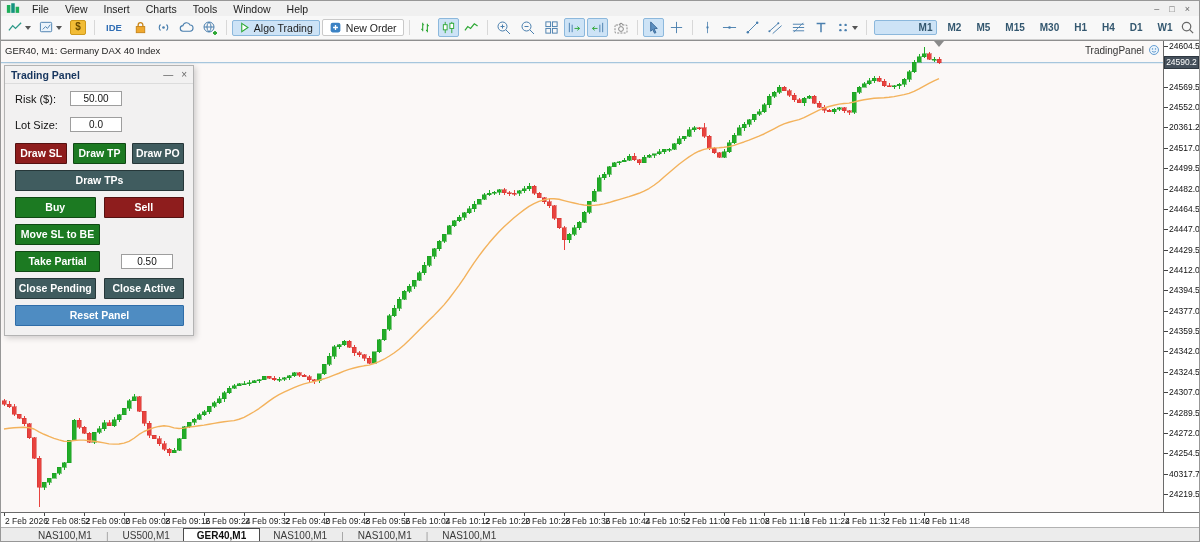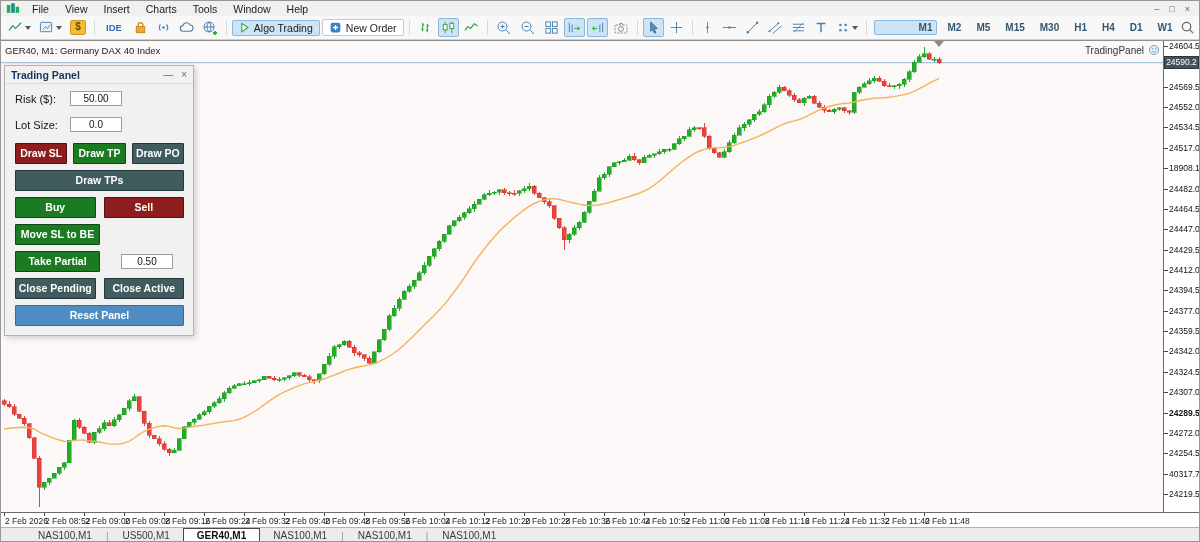--- a/index.html
+++ b/index.html
@@ -701,25 +701,25 @@
       <div id="pricebox" style="top: 15.1395px;">24590.2</div>
     <div class="ptick" style="top: 5px;"></div>
         <div class="plab" style="top: 1px;">24604.5</div>
         <div class="ptick" style="top: 25.363px;"></div>
         <div class="plab" style="top: 21.363px;">24587.0</div>
         <div class="ptick" style="top: 45.726px;"></div>
         <div class="plab" style="top: 41.726px;">24569.5</div>
         <div class="ptick" style="top: 66.089px;"></div>
         <div class="plab" style="top: 62.089px;">24552.0</div>
         <div class="ptick" style="top: 86.452px;"></div>
-        <div class="plab" style="top: 82.452px;">24534.5</div>
+        <div class="plab" style="top: 82.452px;">20361.2</div>
         <div class="ptick" style="top: 106.815px;"></div>
         <div class="plab" style="top: 102.815px;">24517.0</div>
         <div class="ptick" style="top: 127.178px;"></div>
-        <div class="plab" style="top: 123.178px;">18908.1</div>
+        <div class="plab" style="top: 123.178px;">24499.5</div>
         <div class="ptick" style="top: 147.541px;"></div>
         <div class="plab" style="top: 143.541px;">24482.0</div>
         <div class="ptick" style="top: 167.904px;"></div>
         <div class="plab" style="top: 163.904px;">24464.5</div>
         <div class="ptick" style="top: 188.267px;"></div>
         <div class="plab" style="top: 184.267px;">24447.0</div>
         <div class="ptick" style="top: 208.63px;"></div>
         <div class="plab" style="top: 204.63px;">24429.5</div>
         <div class="ptick" style="top: 228.993px;"></div>
         <div class="plab" style="top: 224.993px;">24412.0</div>
@@ -729,21 +729,21 @@
         <div class="plab" style="top: 265.719px;">24377.0</div>
         <div class="ptick" style="top: 290.082px;"></div>
         <div class="plab" style="top: 286.082px;">24359.5</div>
         <div class="ptick" style="top: 310.445px;"></div>
         <div class="plab" style="top: 306.445px;">24342.0</div>
         <div class="ptick" style="top: 330.808px;"></div>
         <div class="plab" style="top: 326.808px;">24324.5</div>
         <div class="ptick" style="top: 351.171px;"></div>
         <div class="plab" style="top: 347.171px;">24307.0</div>
         <div class="ptick" style="top: 371.534px;"></div>
-        <div class="plab" style="top: 367.534px; font-weight: bold;">24289.5</div>
+        <div class="plab" style="top: 367.534px;">24289.5</div>
         <div class="ptick" style="top: 391.897px;"></div>
         <div class="plab" style="top: 387.897px;">24272.0</div>
         <div class="ptick" style="top: 412.26px;"></div>
         <div class="plab" style="top: 408.26px;">24254.5</div>
         <div class="ptick" style="top: 432.623px;"></div>
         <div class="plab" style="top: 428.623px;">40317.7</div>
         <div class="ptick" style="top: 452.986px;"></div>
         <div class="plab" style="top: 448.986px;">24219.5</div>
       </div>
 

